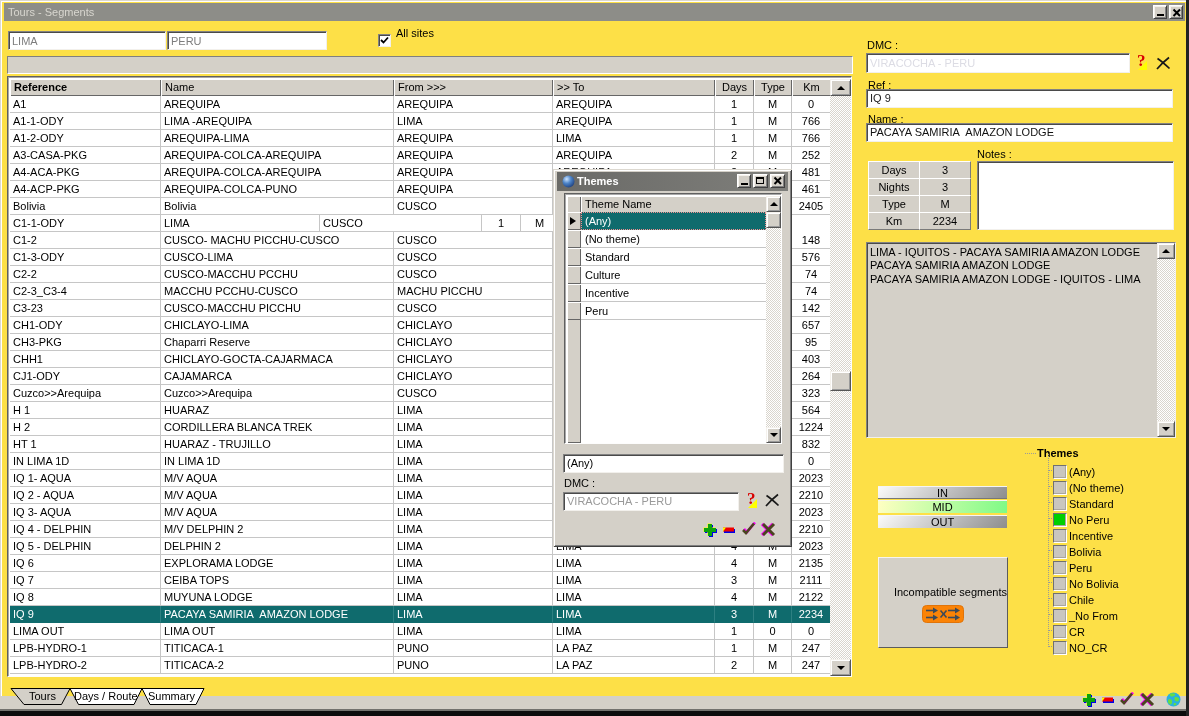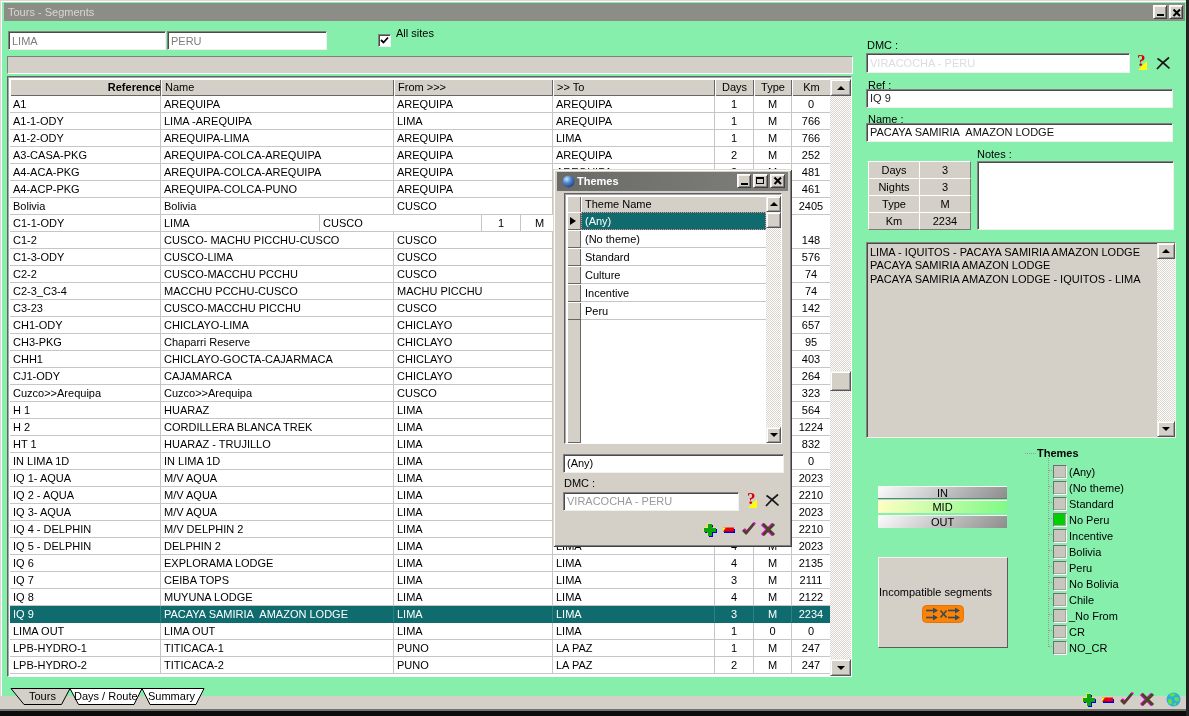--- a/index.html
+++ b/index.html
@@ -1,16 +1,16 @@
 <!DOCTYPE html>
 <html><head><meta charset="utf-8"><style>
 *{margin:0;padding:0;box-sizing:border-box}
 body{width:1189px;height:716px;overflow:hidden;font-family:"Liberation Sans",sans-serif;font-size:11px;color:#000;background:#d4d0c8}
 .abs{position:absolute}
-#win{position:relative;width:1189px;height:696px;background:#86efac;
+#win{position:relative;width:1189px;height:696px;background:#fde047;
  box-shadow:inset 1px 1px 0 #dcd8d0, inset -1px 0 0 #404040, inset 2px 2px 0 #fff, inset -2px 0 0 #808080}
 #title{position:absolute;left:4px;top:3px;right:4px;height:18px;background:#8d8d88;color:#d8d6cf;line-height:18px;padding-left:4px}
 .tbtn{position:absolute;top:2px;width:14px;height:14px;background:#d4d0c8;border:1px solid;border-color:#fff #404040 #404040 #fff;box-shadow:inset 1px 1px 0 #f4f1ec, inset -1px -1px 0 #808080;color:#000;text-align:center}
 .in{background:#fff;border:1px solid;border-color:#828282 #f2f0ec #f2f0ec #828282;box-shadow:inset 1px 1px 0 #4a4a4a}
 .lbl{position:absolute;color:#000}
 .qm{left:1px;top:-2px;font:bold 17px "Liberation Serif";color:#d80000;letter-spacing:-1px}
 
 #grid{position:absolute;left:7px;top:76px;width:845px;height:601px;background:#fff;border:1px solid;border-color:#606060 #fdfdfd #fdfdfd #606060;box-shadow:inset 1px 1px 0 #a8a8a8}
 #ghead{position:absolute;left:2px;top:2px;height:17px;display:flex}
 .h{background:#d4d0c8;box-shadow:inset 1px 1px 0 #fff,inset -1px -1px 0 #666;padding:2px 0 0 4px;height:17px}
@@ -67,21 +67,21 @@
  <svg width="11" height="11" viewBox="0 0 11 11" style="position:absolute;left:0;top:0">
         <path d="M2 5 L4.5 7.5 L9 2.5" stroke="#000" stroke-width="1.8" fill="none"></path>
       </svg>
 </div>
 <div class="lbl" style="left:396px;top:27px">All sites</div>
 
 <div class="abs" style="left:7px;top:56px;width:846px;height:18px;background:#d4d0c8;border:1px solid;border-color:#808080 #fff #fff #808080"></div>
 
 <div id="grid">
  <div id="ghead">
-<div class="h" style="width:151px;font-weight:bold;text-align:right;">Reference</div>
+<div class="h" style="width:151px;font-weight:bold;">Reference</div>
 <div class="h" style="width:233px;">Name</div>
 <div class="h" style="width:159px;">From &gt;&gt;&gt;</div>
 <div class="h" style="width:162px;">&gt;&gt; To</div>
 <div class="h" style="width:39px;text-align:center;padding-left:0;">Days</div>
 <div class="h" style="width:38px;text-align:center;padding-left:0;">Type</div>
 <div class="h" style="width:39px;text-align:center;padding-left:0;">Km</div>
  </div>
  <div id="grows">
 <div class="row">
           <div class="c c0">A1</div>
@@ -482,21 +482,21 @@
     <div class="cb" style="top:609px;"></div>
     <div class="cblbl" style="top:609px">_No From</div>
 <div class="tstub" style="top:630px"></div>
     <div class="cb" style="top:625px;"></div>
     <div class="cblbl" style="top:625px">CR</div>
 <div class="tstub" style="top:646px"></div>
     <div class="cb" style="top:641px;"></div>
     <div class="cblbl" style="top:641px">NO_CR</div>
 
 <div class="abs" style="left:878px;top:557px;width:130px;height:91px;background:#d4d0c8;border:1px solid;border-color:#f6f4f0 #5c5c5c #5c5c5c #f6f4f0">
- <div style="text-align:left;margin-top:28px">Incompatible segments</div>
+ <div style="text-align:right;margin-top:28px">Incompatible segments</div>
  <svg style="position:absolute;left:43px;top:47px" width="42" height="18" viewBox="0 0 42 18">
   <rect x="0.5" y="0.5" width="41" height="17" rx="4" fill="#fb8306" stroke="#e0740a"></rect>
   <g stroke="#3c4a5a" stroke-width="1.6" fill="#3c4a5a">
    <line x1="4" y1="5.5" x2="12" y2="5.5"></line>
           <path d="M11 2.5 L16 5.5 L11 8.5 Z" stroke="none"></path>
    <line x1="4" y1="12.5" x2="12" y2="12.5"></line>
           <path d="M11 9.5 L16 12.5 L11 15.5 Z" stroke="none"></path>
    <line x1="18.5" y1="5.5" x2="24.5" y2="12.5"></line>
           <line x1="24.5" y1="5.5" x2="18.5" y2="12.5"></line>
    <line x1="26" y1="5.5" x2="34" y2="5.5"></line>

